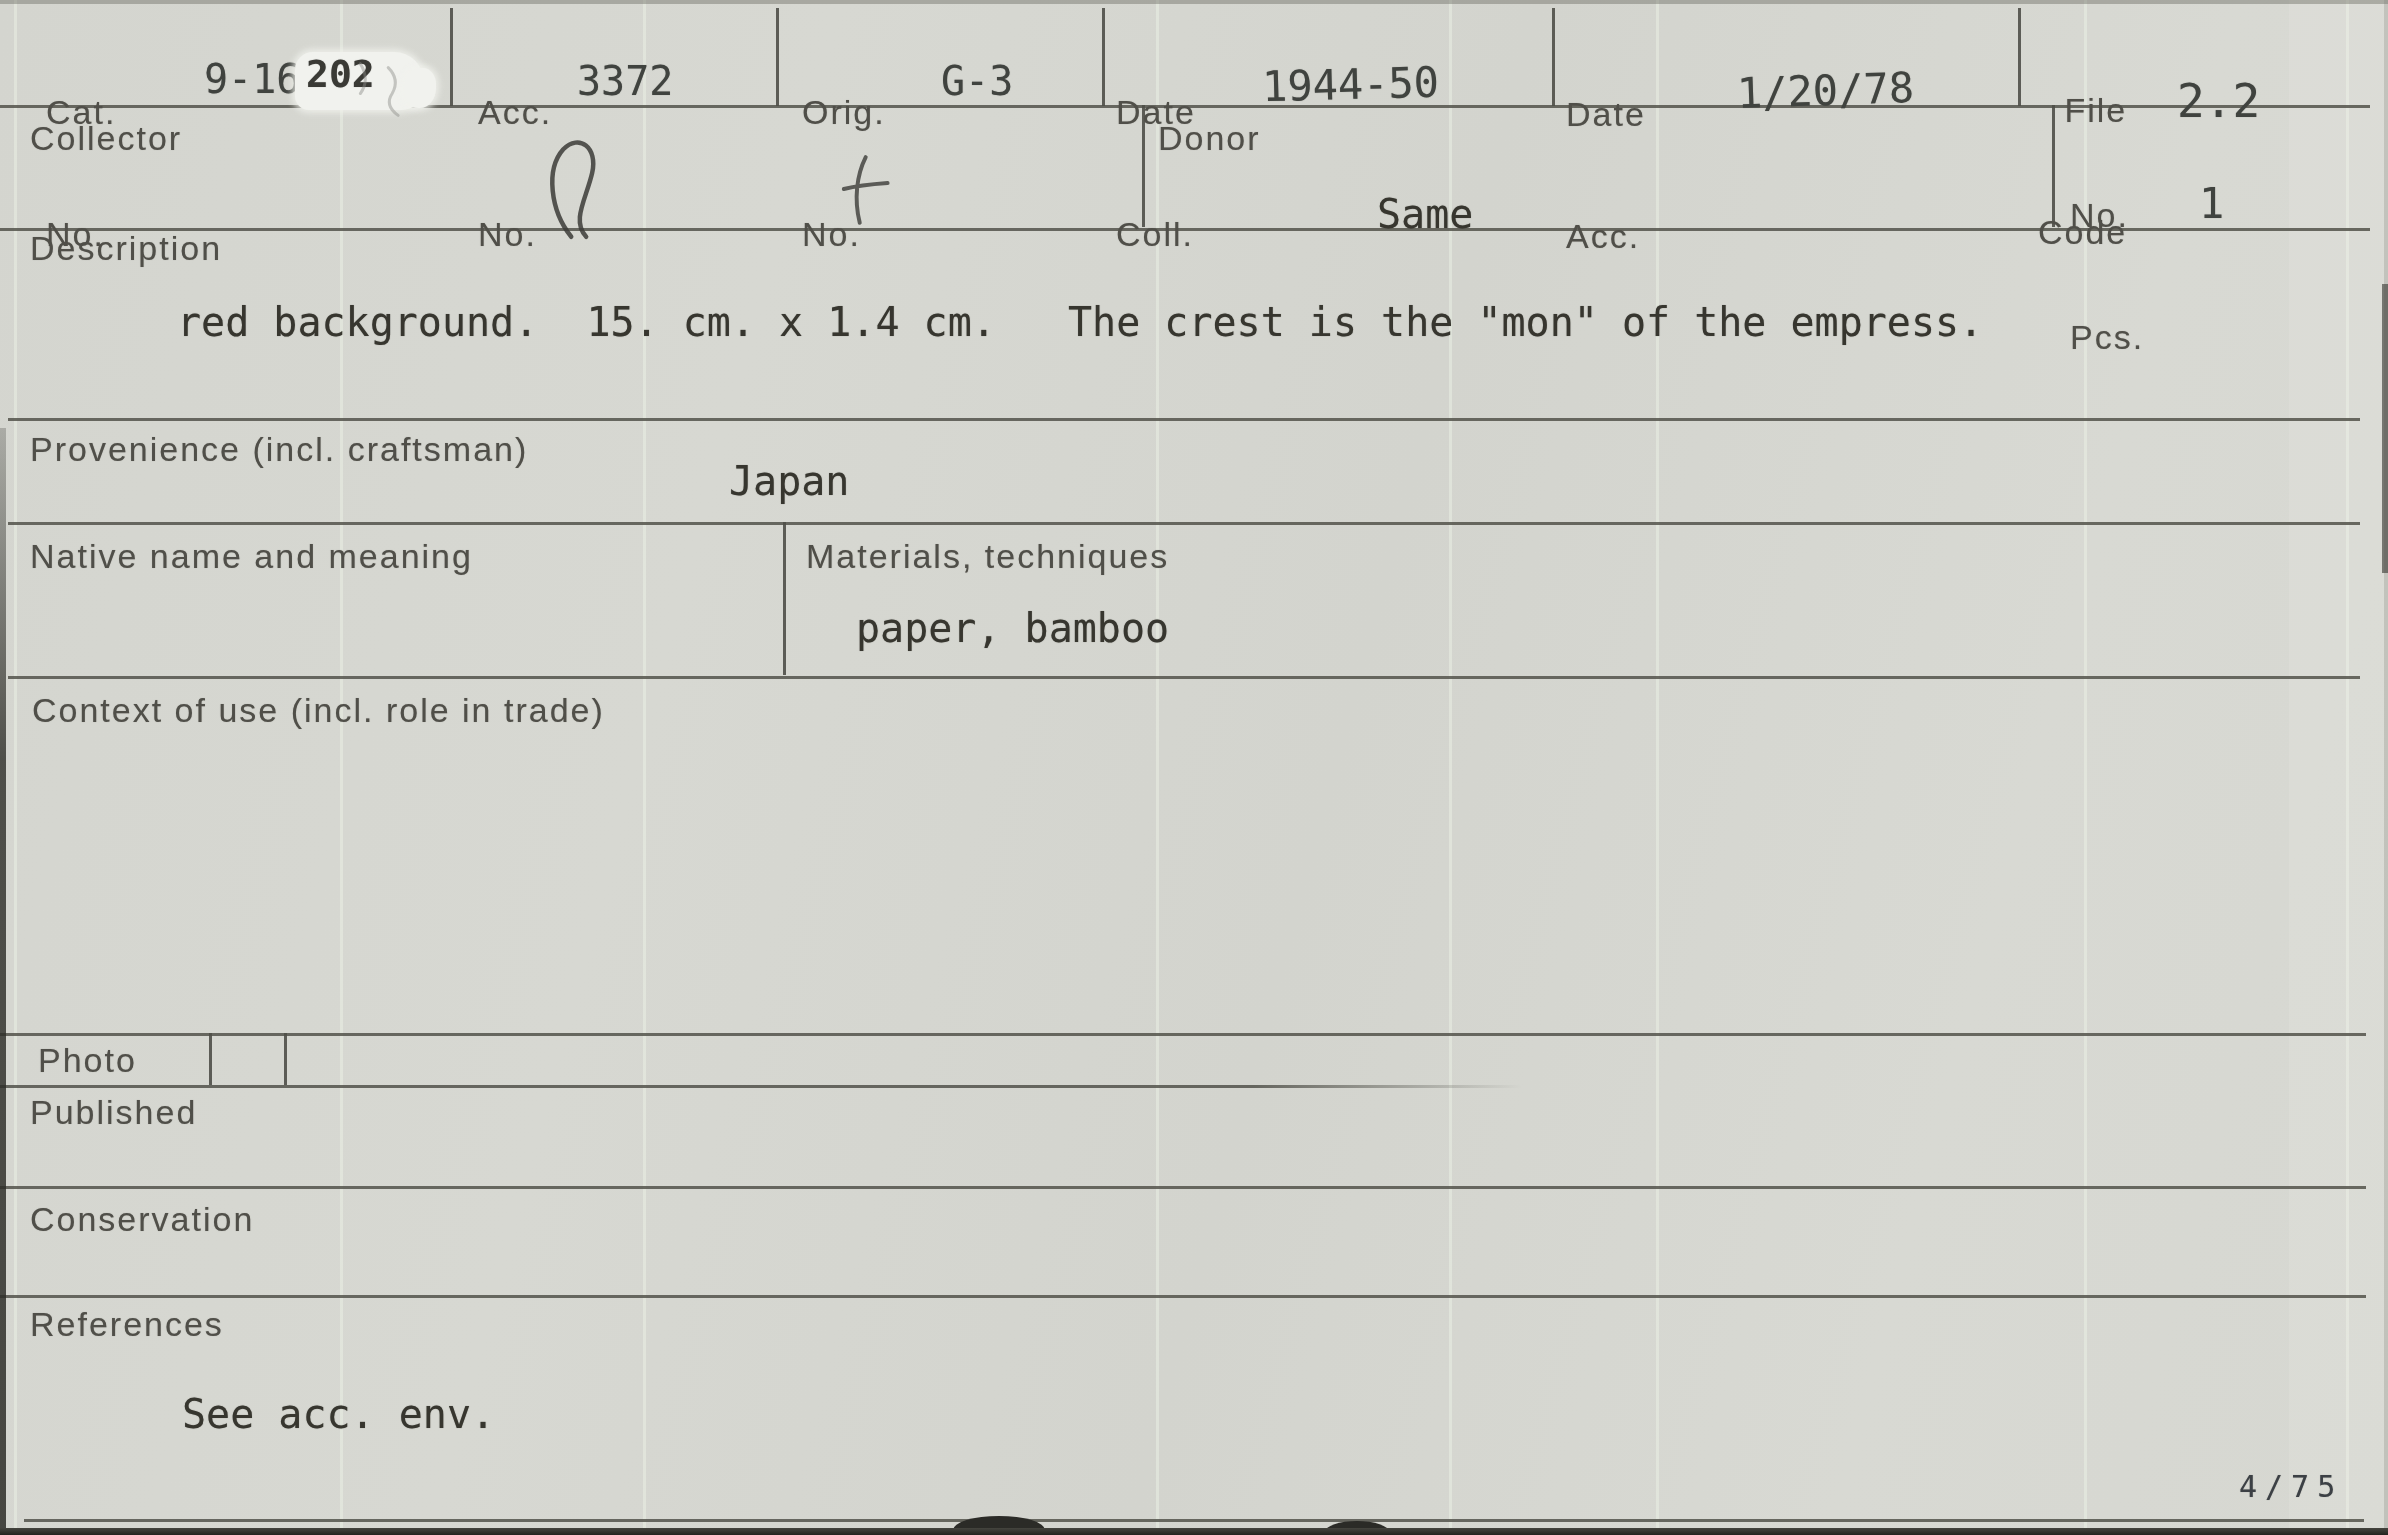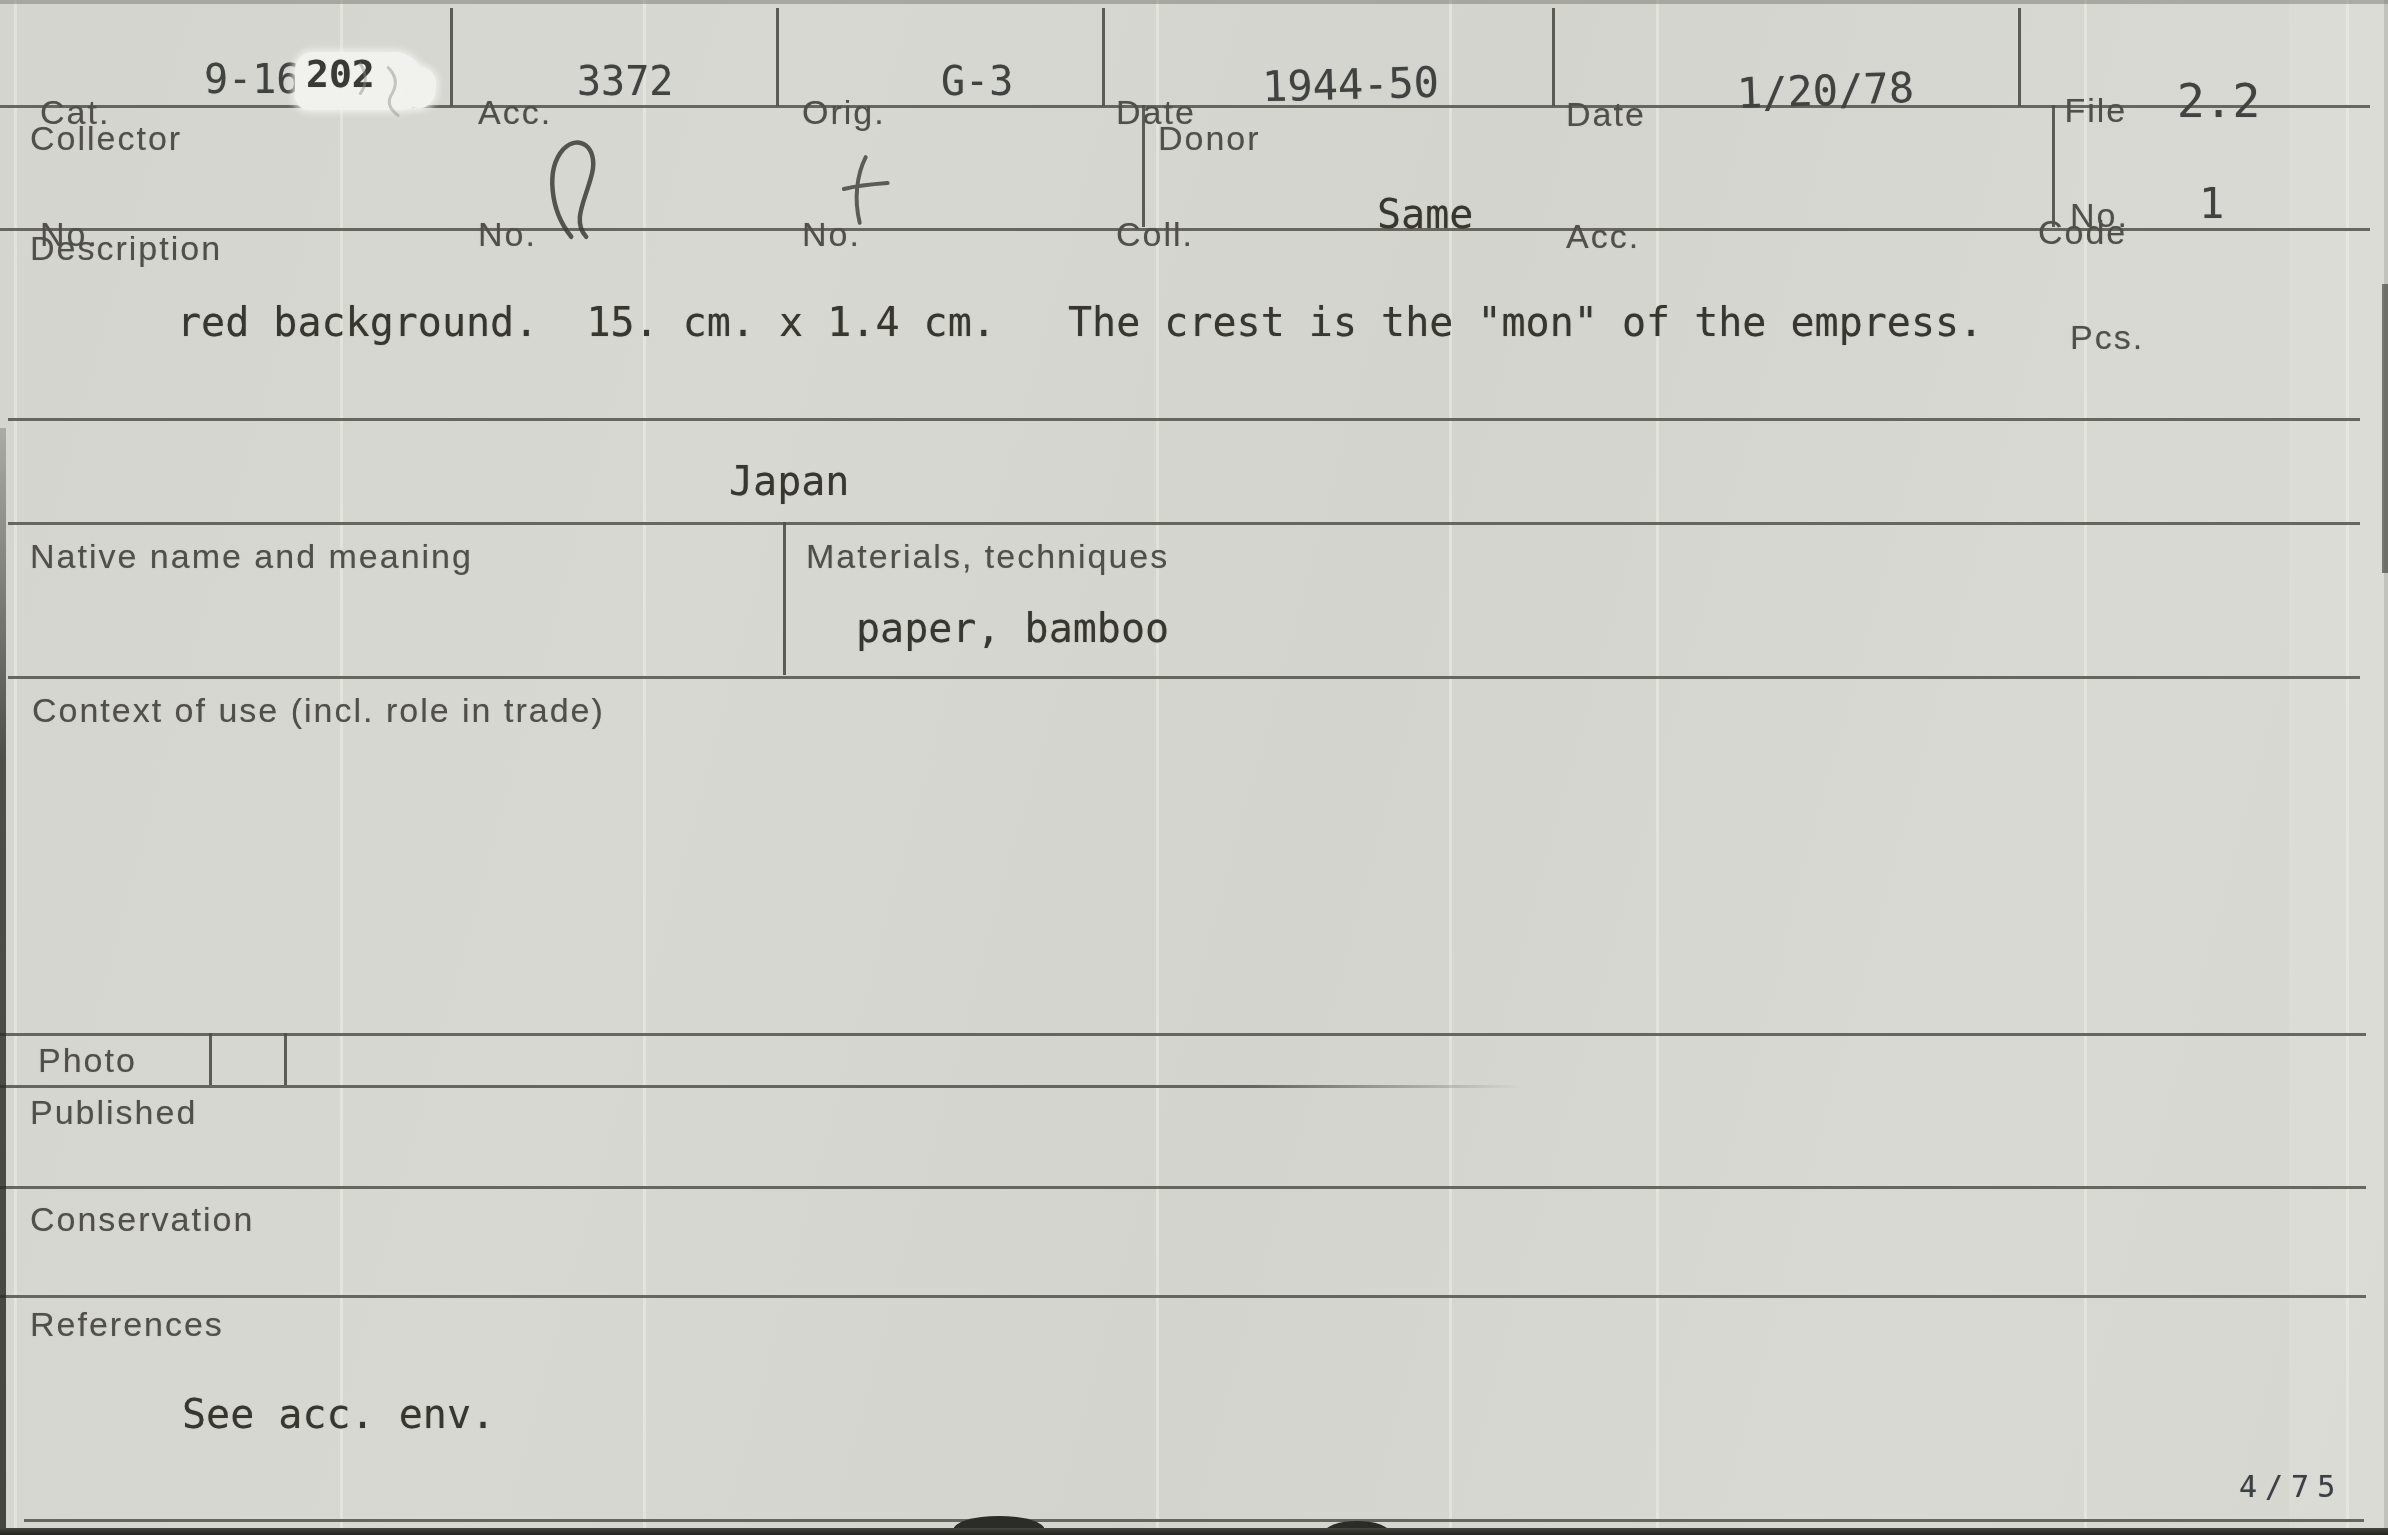--- a/index.html
+++ b/index.html
@@ -68,21 +68,21 @@
   <div class="vline" style="left:776px;top:8px;height:98px;"></div>
   <div class="vline" style="left:1102px;top:8px;height:98px;"></div>
   <div class="vline" style="left:1552px;top:8px;height:98px;"></div>
   <div class="vline" style="left:2018px;top:8px;height:98px;"></div>
   <div class="vline" style="left:1142px;top:105px;height:122px;"></div>
   <div class="vline" style="left:2052px;top:105px;height:122px;"></div>
   <div class="vline" style="left:783px;top:522px;height:153px;"></div>
   <div class="vline" style="left:209px;top:1033px;height:52px;"></div>
   <div class="vline" style="left:284px;top:1033px;height:52px;"></div>
 
-  <div class="lbl stack" style="left:40px;top:12px;">
+  <div class="lbl stack" style="left:46px;top:12px;">
     <span>Cat.</span>
     <span>No.</span>
   </div>
   <div class="lbl stack" style="left:478px;top:12px;">
     <span>Acc.</span>
     <span>No.</span>
   </div>
   <div class="lbl stack" style="left:802px;top:12px;">
     <span>Orig.</span>
     <span>No.</span>
@@ -115,20 +115,21 @@
   <div class="typed" style="left:1377px;top:191px;">Same</div>
   <div class="lbl stack" style="left:2070px;top:115px;">
     <span>No.</span>
     <span>Pcs.</span>
   </div>
   <div class="hand" style="left:2199px;top:179px;font-size:42px;">1</div>
 
   <div class="lbl" style="left:30px;top:229px;">Description</div>
   <div class="typed" style="left:177px;top:299px;">red background.  15. cm. x 1.4 cm.   The crest is the "mon" of the empress.</div>
 
+  <div class="lbl" style="left:30px;top:430px;">Provenience (incl. craftsman)</div>
   <div class="typed" style="left:729px;top:458px;">Japan</div>
 
   <div class="lbl" style="left:30px;top:537px;">Native name and meaning</div>
   <div class="lbl" style="left:806px;top:537px;">Materials, techniques</div>
   <div class="typed" style="left:856px;top:605px;">paper, bamboo</div>
 
   <div class="lbl" style="left:32px;top:691px;">Context of use (incl. role in trade)</div>
 
   <div class="lbl" style="left:38px;top:1041px;">Photo</div>
   <div class="lbl" style="left:30px;top:1093px;">Published</div>

